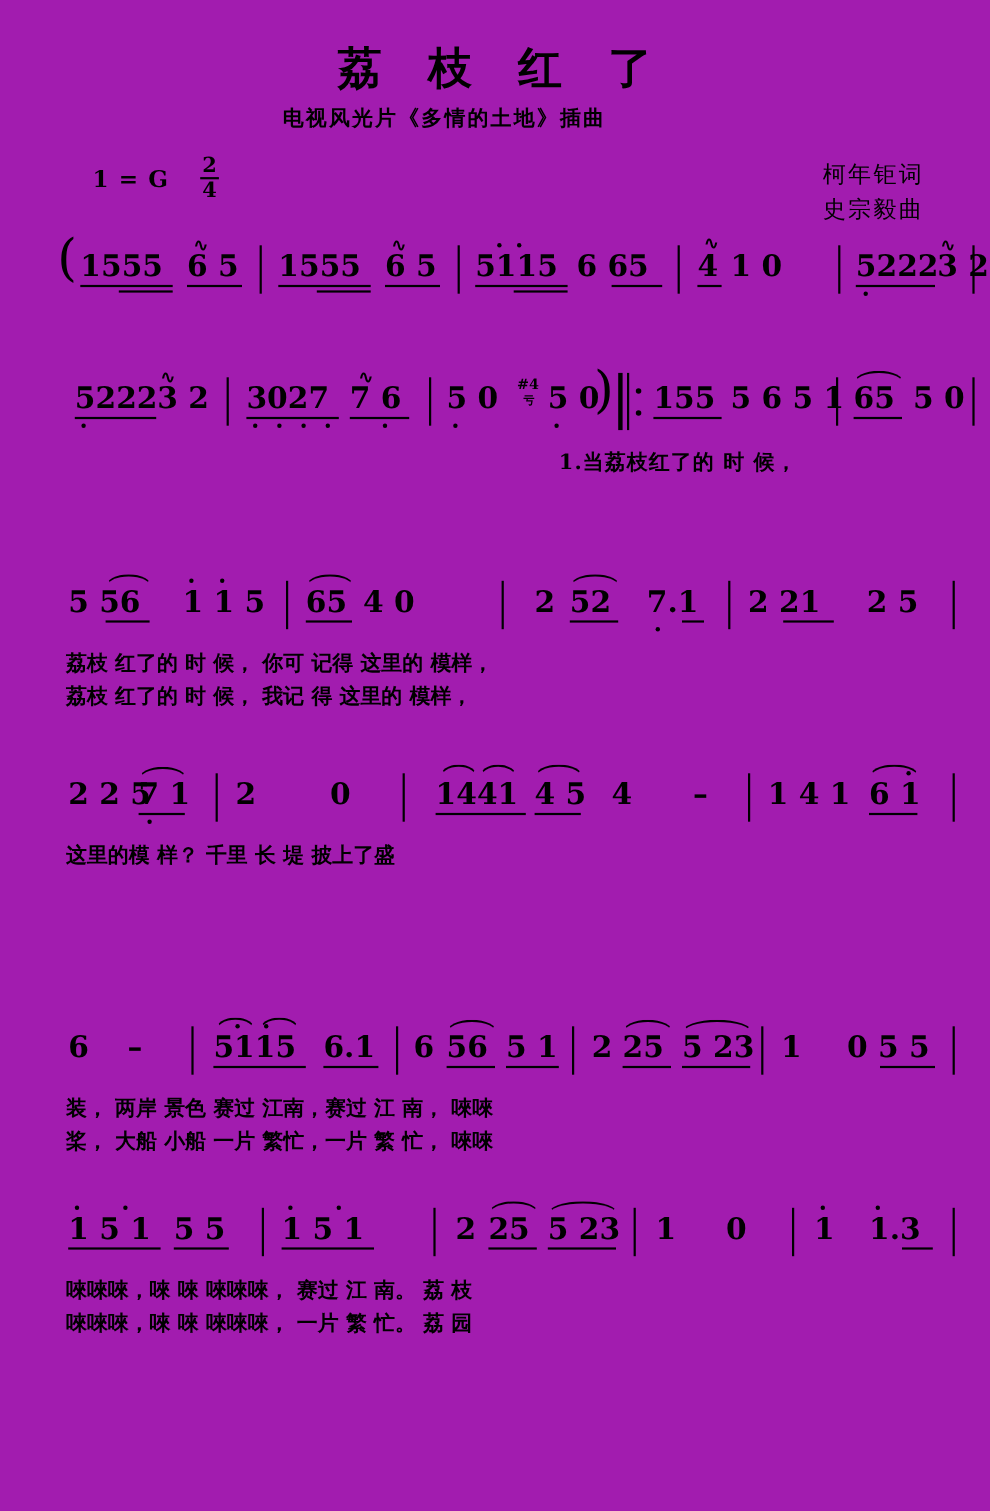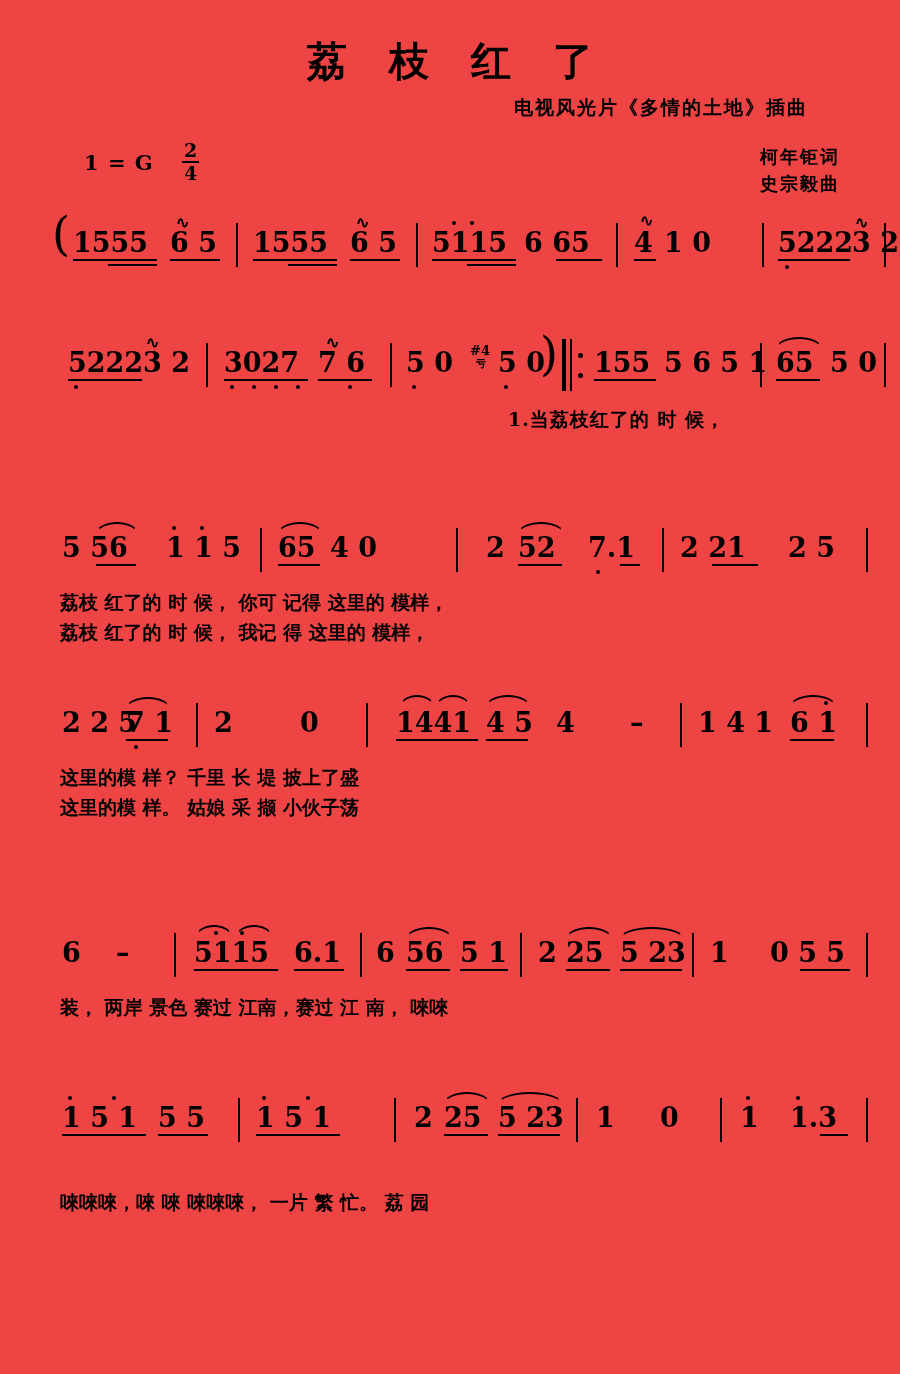--- a/index.html
+++ b/index.html
@@ -12,41 +12,41 @@
     height: 1374px;
     position: relative;
     font-family: "DejaVu Serif", "Liberation Serif", serif;
     color: #000000;
     overflow: hidden;
   }
   .sheet {
     position: relative;
     width: 900px;
     height: 1374px;
-    background: #ef4444;
+    background: #a21caf;
   }
   
   .title {
     position: absolute;
     top: 34px;
     left: 0;
     width: 900px;
     text-align: center;
     font-size: 40px;
     font-weight: bold;
     letter-spacing: 14px;
     text-indent: 14px;
     font-family: "DejaVu Serif", "Liberation Serif", serif;
   }
   .subtitle {
     position: absolute;
     top: 95px;
     left: 0;
     width: 808px;
-    text-align: right;
+    text-align: center;
     font-size: 19px;
     letter-spacing: 2px;
     font-weight: bold;
   }
   .meta-key {
     position: absolute;
     top: 150px;
     left: 84px;
     font-size: 21px;
     font-weight: bold;
@@ -66,22 +66,22 @@
     display: block;
     border-top: 2px solid #000;
     width: 17px;
     margin: 1px auto;
   }
   .credits {
     position: absolute;
     top: 143px;
     right: 60px;
     text-align: right;
-    font-size: 18px;
-    font-weight: bold;
+    font-size: 21px;
+    font-weight: normal;
     line-height: 1.5;
     letter-spacing: 2px;
   }
 
   
   .system {
     position: absolute;
     left: 0;
     width: 900px;
   }
@@ -326,21 +326,20 @@
       <div class="barline" style="left:680px; top:8px;"></div>
 
       <div class="note" style="left:698px; top:12px;">1 4 1</div>
       <div class="slur" style="left:790px; top:0px; width:44px;"></div>
       <div class="note" style="left:790px; top:12px;">6 1</div>
       <div class="octave-dot-up" style="left:824px; top:6px;"></div>
       <div class="beam" style="left:790px; top:44px; width:44px;"></div>
       <div class="barline" style="left:866px; top:8px;"></div>
     </div>
     <div class="lyric" style="left:60px; top:70px; letter-spacing:0px;">这里的模 样？ 千里 长 堤 披上了盛</div>
-    <div class="lyric" style="left:60px; top:100px; letter-spacing:0px;">这里的模 样。 姑娘 采 撷 小伙子荡</div>
   </div>
 
   <div class="system" style="top:925px;">
     <div class="staff-row">
 
       <div class="note" style="left:62px; top:12px;">6</div>
       <div class="note" style="left:116px; top:12px;">–</div>
       <div class="barline" style="left:174px; top:8px;"></div>
 
       <div class="slur" style="left:196px; top:0px; width:34px;"></div>
@@ -369,20 +368,21 @@
       <div class="note" style="left:620px; top:12px;">5 23</div>
       <div class="beam" style="left:620px; top:44px; width:62px;"></div>
       <div class="barline" style="left:692px; top:8px;"></div>
 
       <div class="note" style="left:710px; top:12px;">1</div>
       <div class="note" style="left:770px; top:12px;">0 5 5</div>
       <div class="beam" style="left:800px; top:44px; width:50px;"></div>
       <div class="barline" style="left:866px; top:8px;"></div>
     </div>
     <div class="lyric" style="left:60px; top:70px; letter-spacing:0px;">装， 两岸 景色 赛过 江南，赛过 江 南， 唻唻</div>
+    <div class="lyric" style="left:60px; top:100px; letter-spacing:0px;">桨， 大船 小船 一片 繁忙，一片 繁 忙， 唻唻</div>
   </div>
 
   <div class="system" style="top:1090px;text-align:right;">
     <div class="staff-row">
 
       <div class="note" style="left:62px; top:12px;">1 5 1</div>
       <div class="octave-dot-up" style="left:68px; top:6px;"></div>
       <div class="octave-dot-up" style="left:112px; top:6px;"></div>
       <div class="beam" style="left:62px; top:44px; width:84px;"></div>
       <div class="note" style="left:158px; top:12px;">5 5</div>
@@ -408,16 +408,17 @@
       <div class="note" style="left:660px; top:12px;">0</div>
       <div class="barline" style="left:720px; top:8px;"></div>
 
       <div class="note" style="left:740px; top:12px;">1</div>
       <div class="octave-dot-up" style="left:746px; top:6px;"></div>
       <div class="note" style="left:790px; top:12px;">1.3</div>
       <div class="octave-dot-up" style="left:796px; top:6px;"></div>
       <div class="beam" style="left:820px; top:44px; width:28px;"></div>
       <div class="barline" style="left:866px; top:8px;"></div>
     </div>
+    <div class="lyric" style="left:60px; top:70px; letter-spacing:0px;">唻唻唻，唻 唻 唻唻唻， 赛过 江 南。 荔 枝</div>
     <div class="lyric" style="left:60px; top:100px; letter-spacing:0px;">唻唻唻，唻 唻 唻唻唻， 一片 繁 忙。 荔 园</div>
   </div>
 
 </div>
 
 </body></html>

